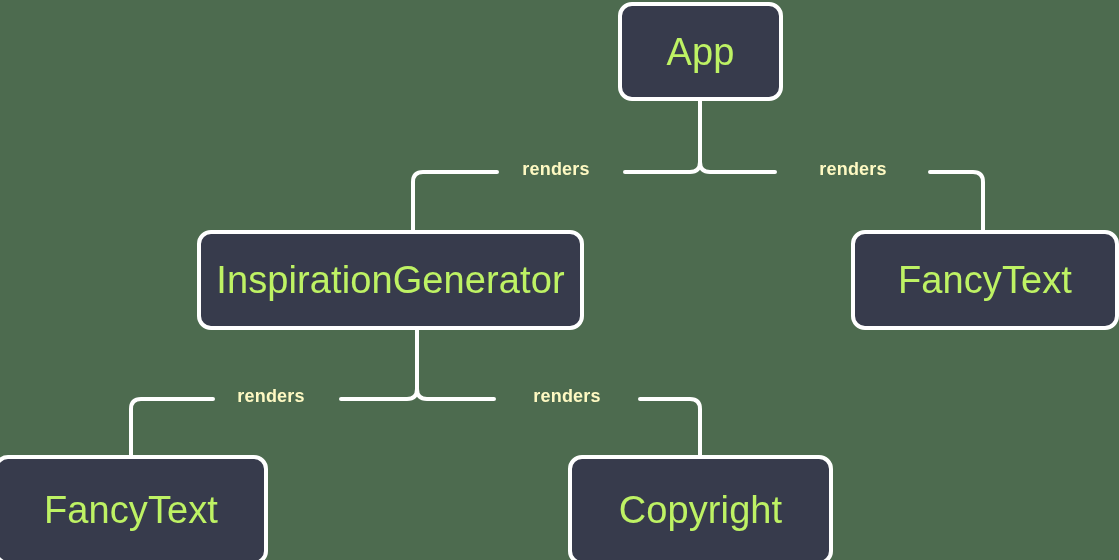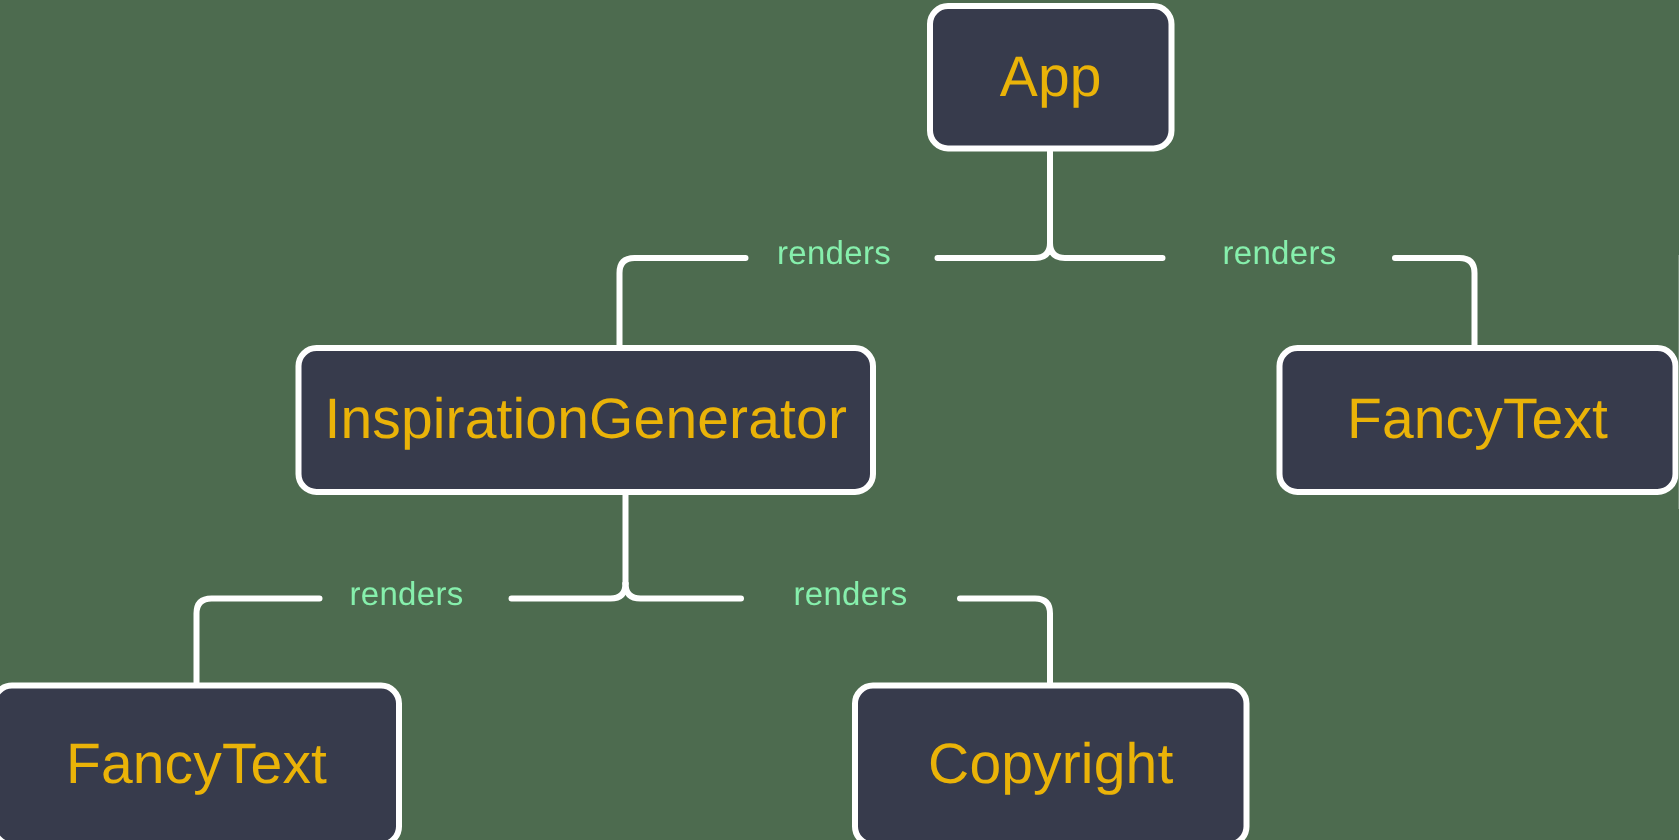--- a/index.html
+++ b/index.html
@@ -30,34 +30,34 @@
     box-sizing: border-box;
     background: #373b4c;
     border: 4px solid #ffffff;
     border-radius: 14px;
     display: flex;
     align-items: center;
     justify-content: center;
     z-index: 3;
   }
   .node-label {
-    color: #eab308;
+    color: #bef264;
     font-family: "Liberation Sans", sans-serif;
     font-size: 38px;
     font-weight: 400;
     line-height: 1;
     white-space: nowrap;
     letter-spacing: 0.1px;
   }
   .edge-label {
     position: absolute;
-    color: #86efac;
+    color: #fef9c3;
     font-family: "Liberation Sans", sans-serif;
-    font-size: 22px;
-    font-weight: 400;
+    font-size: 18px;
+    font-weight: 700;
     line-height: 1;
     white-space: nowrap;
     z-index: 4;
     transform: translate(-50%, -50%);
     letter-spacing: 0.2px;
   }
   
   #node-app        { left: 618px;  top: 2px;   width: 165px; height: 99px; }
   #node-inspgen    { left: 197px;  top: 230px; width: 387px; height: 100px; }
   #node-fancy-right{ left: 851px;  top: 230px; width: 268px; height: 100px; }

